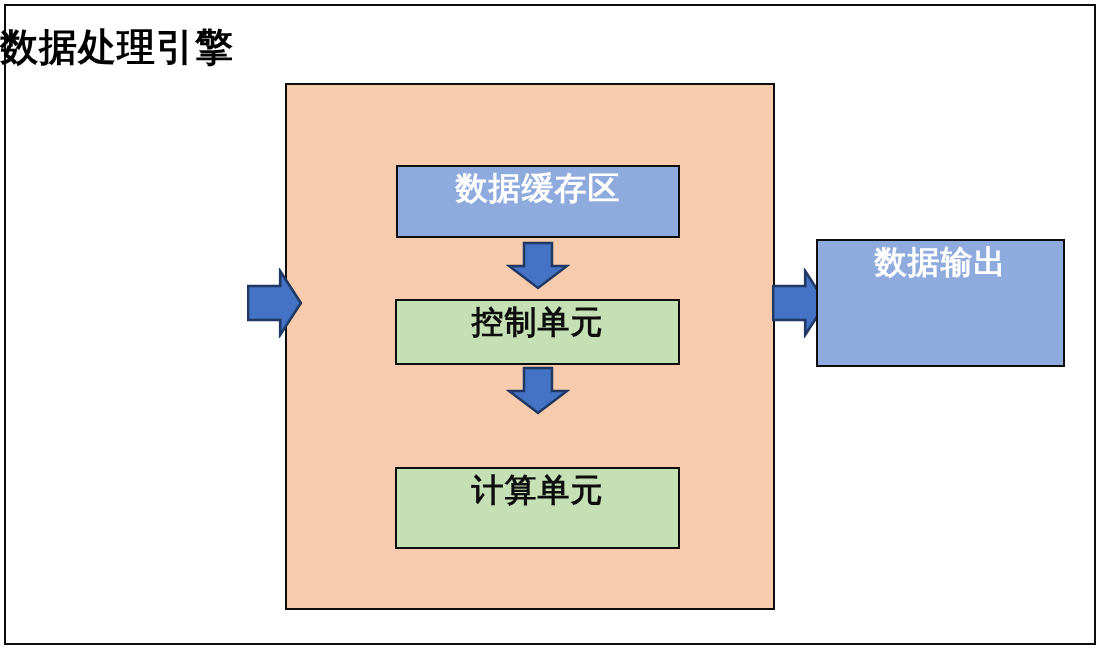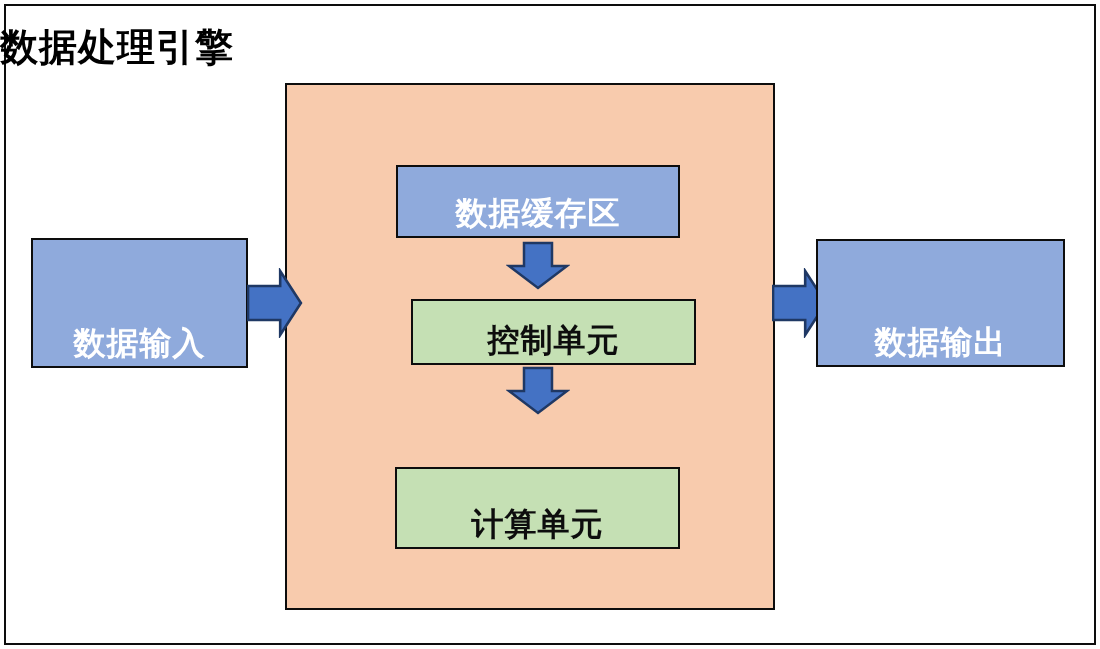--- a/index.html
+++ b/index.html
@@ -40,34 +40,34 @@
   .engine-container {
     position: absolute;
     left: 285px; top: 83px;
     width: 490px; height: 527px;
     background: var(--engine-fill);
     border: 2px solid var(--border);
   }
   .node {
     position: absolute;
     display: flex;
-    align-items: flex-end;
+    align-items: flex-start;
     justify-content: center;
     font-size: 32px;
     font-weight: 700;
     border: 2px solid var(--border);
     letter-spacing: 1px;
   }
   .node.blue { background: var(--node-blue); color: var(--light-text); }
   .node.green { background: var(--node-green); color: var(--border); }
 
   .node-input  { left: 31px;  top: 238px; width: 217px; height: 130px; }
   .node-output { left: 816px; top: 239px; width: 249px; height: 128px; }
   .node-buffer { left: 396px; top: 165px; width: 284px; height: 73px; }
-  .node-control{ left: 395px; top: 299px; width: 285px; height: 66px; margin-left: 16px; }
+  .node-control{ left: 395px; top: 299px; width: 285px; height: 66px; }
   .node-compute{ left: 395px; top: 423px; width: 285px; height: 82px; margin-top: 44px; }
 
   .arrow { position: absolute; }
   .arrow svg { display: block; width: 100%; height: 100%; }
   .arrow polygon {
     fill: var(--arrow-fill);
     stroke: var(--arrow-stroke);
     stroke-width: 2.5px;
     stroke-linejoin: miter;
   }
@@ -104,23 +104,20 @@
   <div class="arrow arrow-down2">
     <svg viewBox="0 0 64 50" preserveAspectRatio="none">
       <polygon points="18,2 46,2 46,25 61,25 32,47 3,25 18,25"></polygon>
     </svg>
   </div>
 
   <div class="node green node-compute">
     <span>计算单元</span>
   </div>
 
-  <div class="node blue node-input">
-    <span>数据输入</span>
-  </div>
 
   <div class="arrow arrow-in">
     <svg viewBox="0 0 54 70" preserveAspectRatio="none">
       <polygon points="1,18 32,18 32,3 52,35 32,67 32,52 1,52"></polygon>
     </svg>
   </div>
 
   <div class="arrow arrow-out">
     <svg viewBox="0 0 54 70" preserveAspectRatio="none">
       <polygon points="1,18 32,18 32,3 52,35 32,67 32,52 1,52"></polygon>

